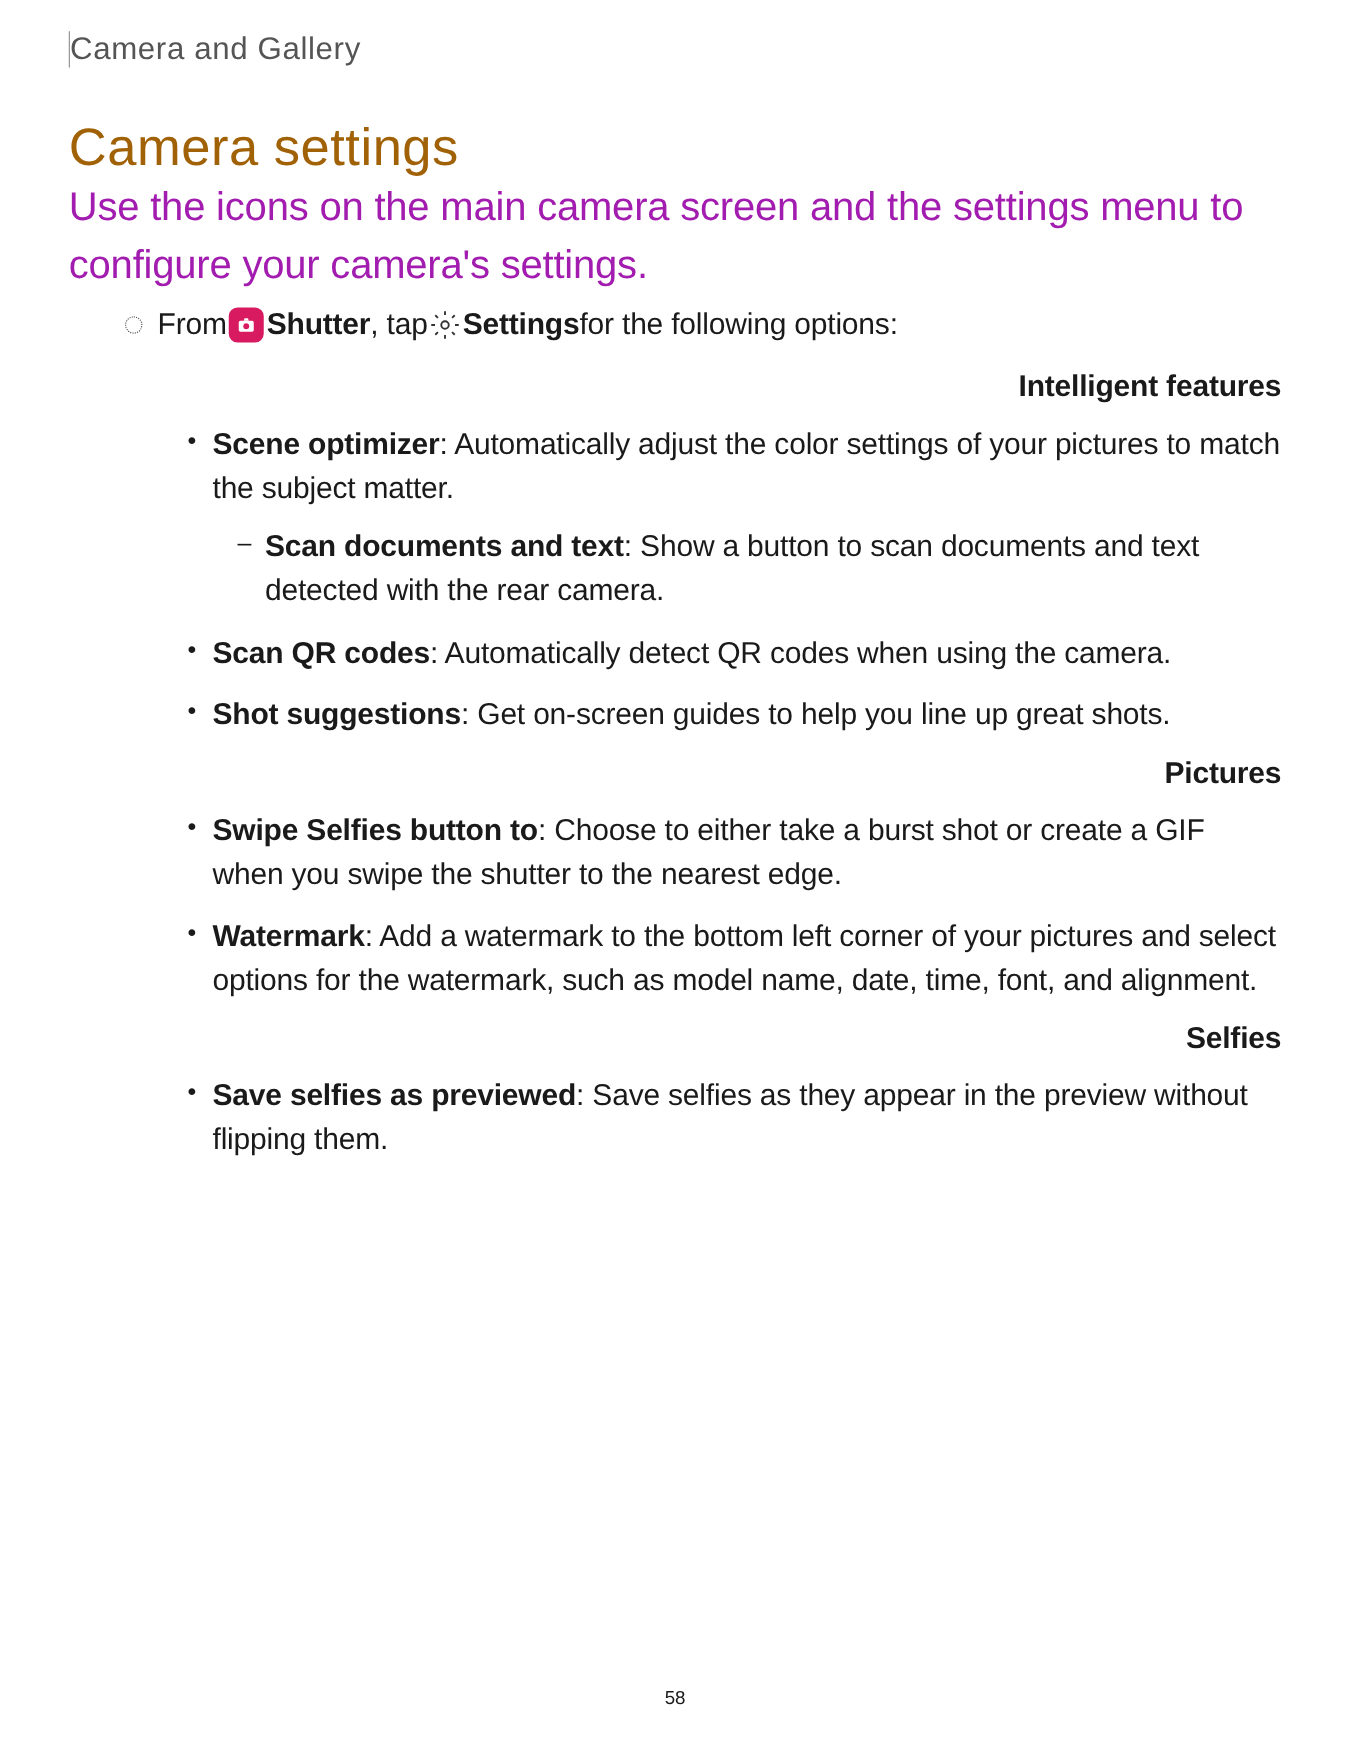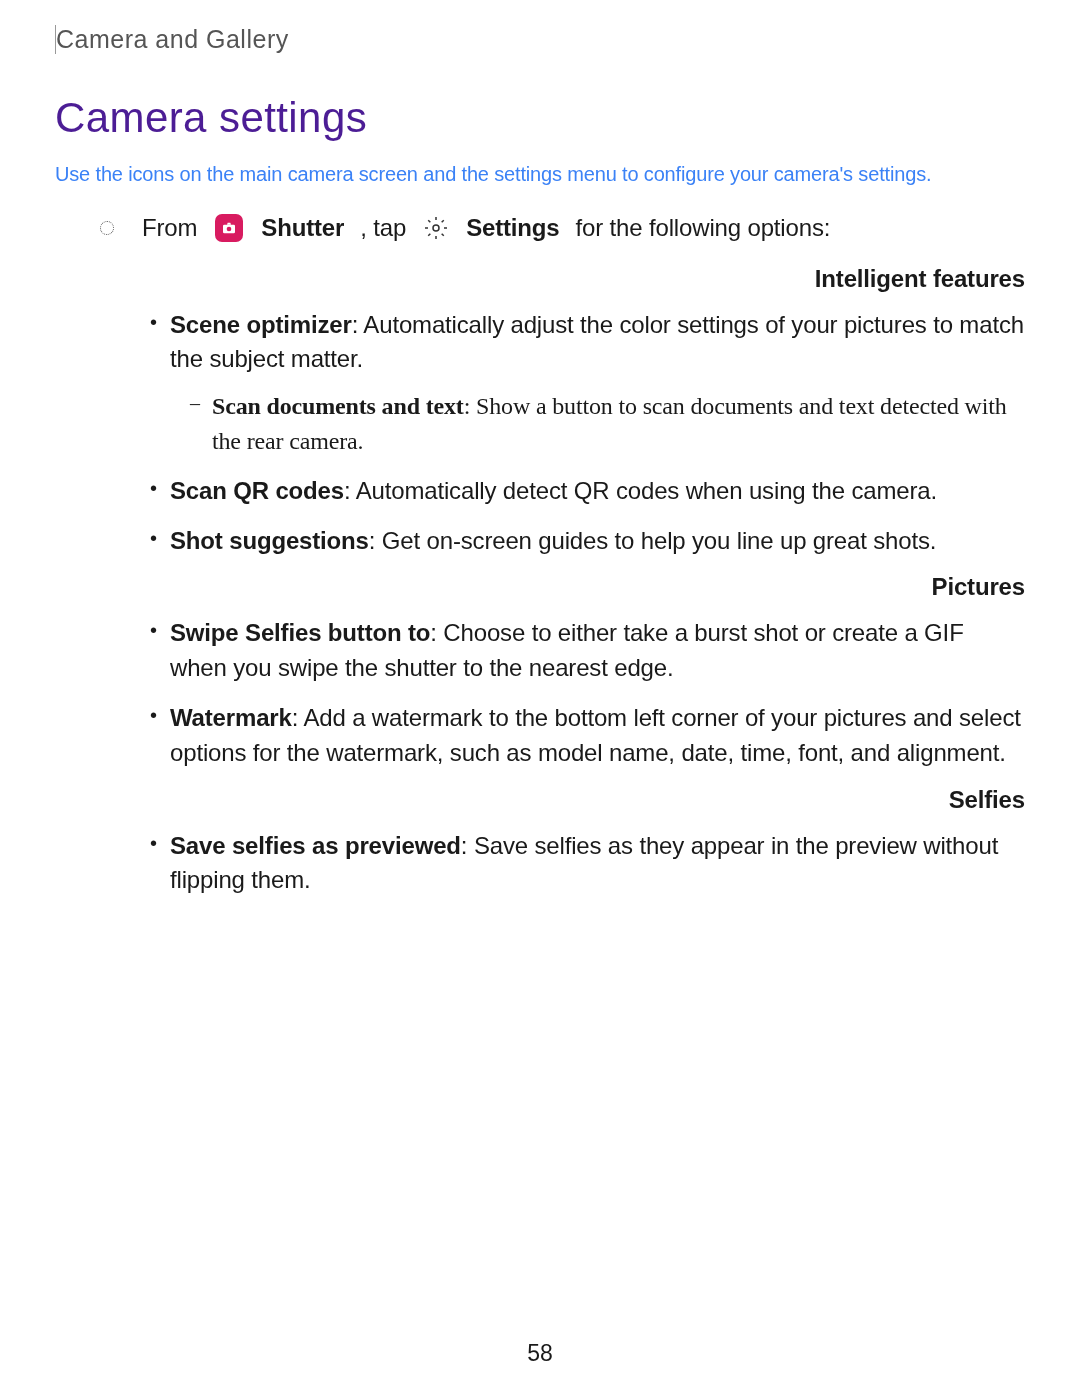--- a/index.html
+++ b/index.html
@@ -23,40 +23,39 @@
       margin-top: 5px;
     }
     .breadcrumb {
       font-size: 25px;
       color: #555;
       font-weight: 300;
       letter-spacing: 0.02em;
     }
     .heading {
       font-size: 42px;
-      color: #4c1d95;
+      color: #a16207;
       font-weight: 400;
-      margin-bottom: 18px;
       letter-spacing: 0.01em;
     }
     .intro-text {
-      font-size: 20px;
+      font-size: 32px;
       line-height: 1.45;
-      margin-bottom: 22px;
-      color: #3b82f6;
+      margin-bottom: 8px;
+      color: #a21caf;
     }
     .instruction-line {
       font-size: 24px;
       margin-left: 45px;
       margin-bottom: 20px;
       line-height: 1.4;
       display: flex;
       align-items: center;
       flex-wrap: wrap;
-      gap: 16px;
+      gap: 0;
     }
     .circle-bullet {
       display: inline-block;
       width: 14px;
       height: 14px;
       border: 1.5px dotted #555;
       border-radius: 50%;
       margin-right: 12px;
       flex-shrink: 0;
     }
@@ -117,38 +116,37 @@
       list-style: none;
       margin-top: 12px;
       margin-left: 20px;
     }
     .sub-list li {
       font-size: 24px;
       line-height: 1.45;
       position: relative;
       padding-left: 22px;
       margin-bottom: 0;
-      font-family: Liberation Serif, serif;
     }
     .sub-list li::before {
       content: "–";
       position: absolute;
       left: 0;
       top: 0;
       font-size: 20px;
     }
     .bold {
       font-weight: bold;
     }
     .page-number {
       position: absolute;
       bottom: 30px;
       left: 50%;
       transform: translateX(-50%);
-      font-size: 23px;
+      font-size: 15px;
       color: #1a1a1a;
     }
   </style>
 </head>
 <body>
 
 <div class="header-section">
   <div class="breadcrumb">Camera and Gallery</div>
 </div>
 

